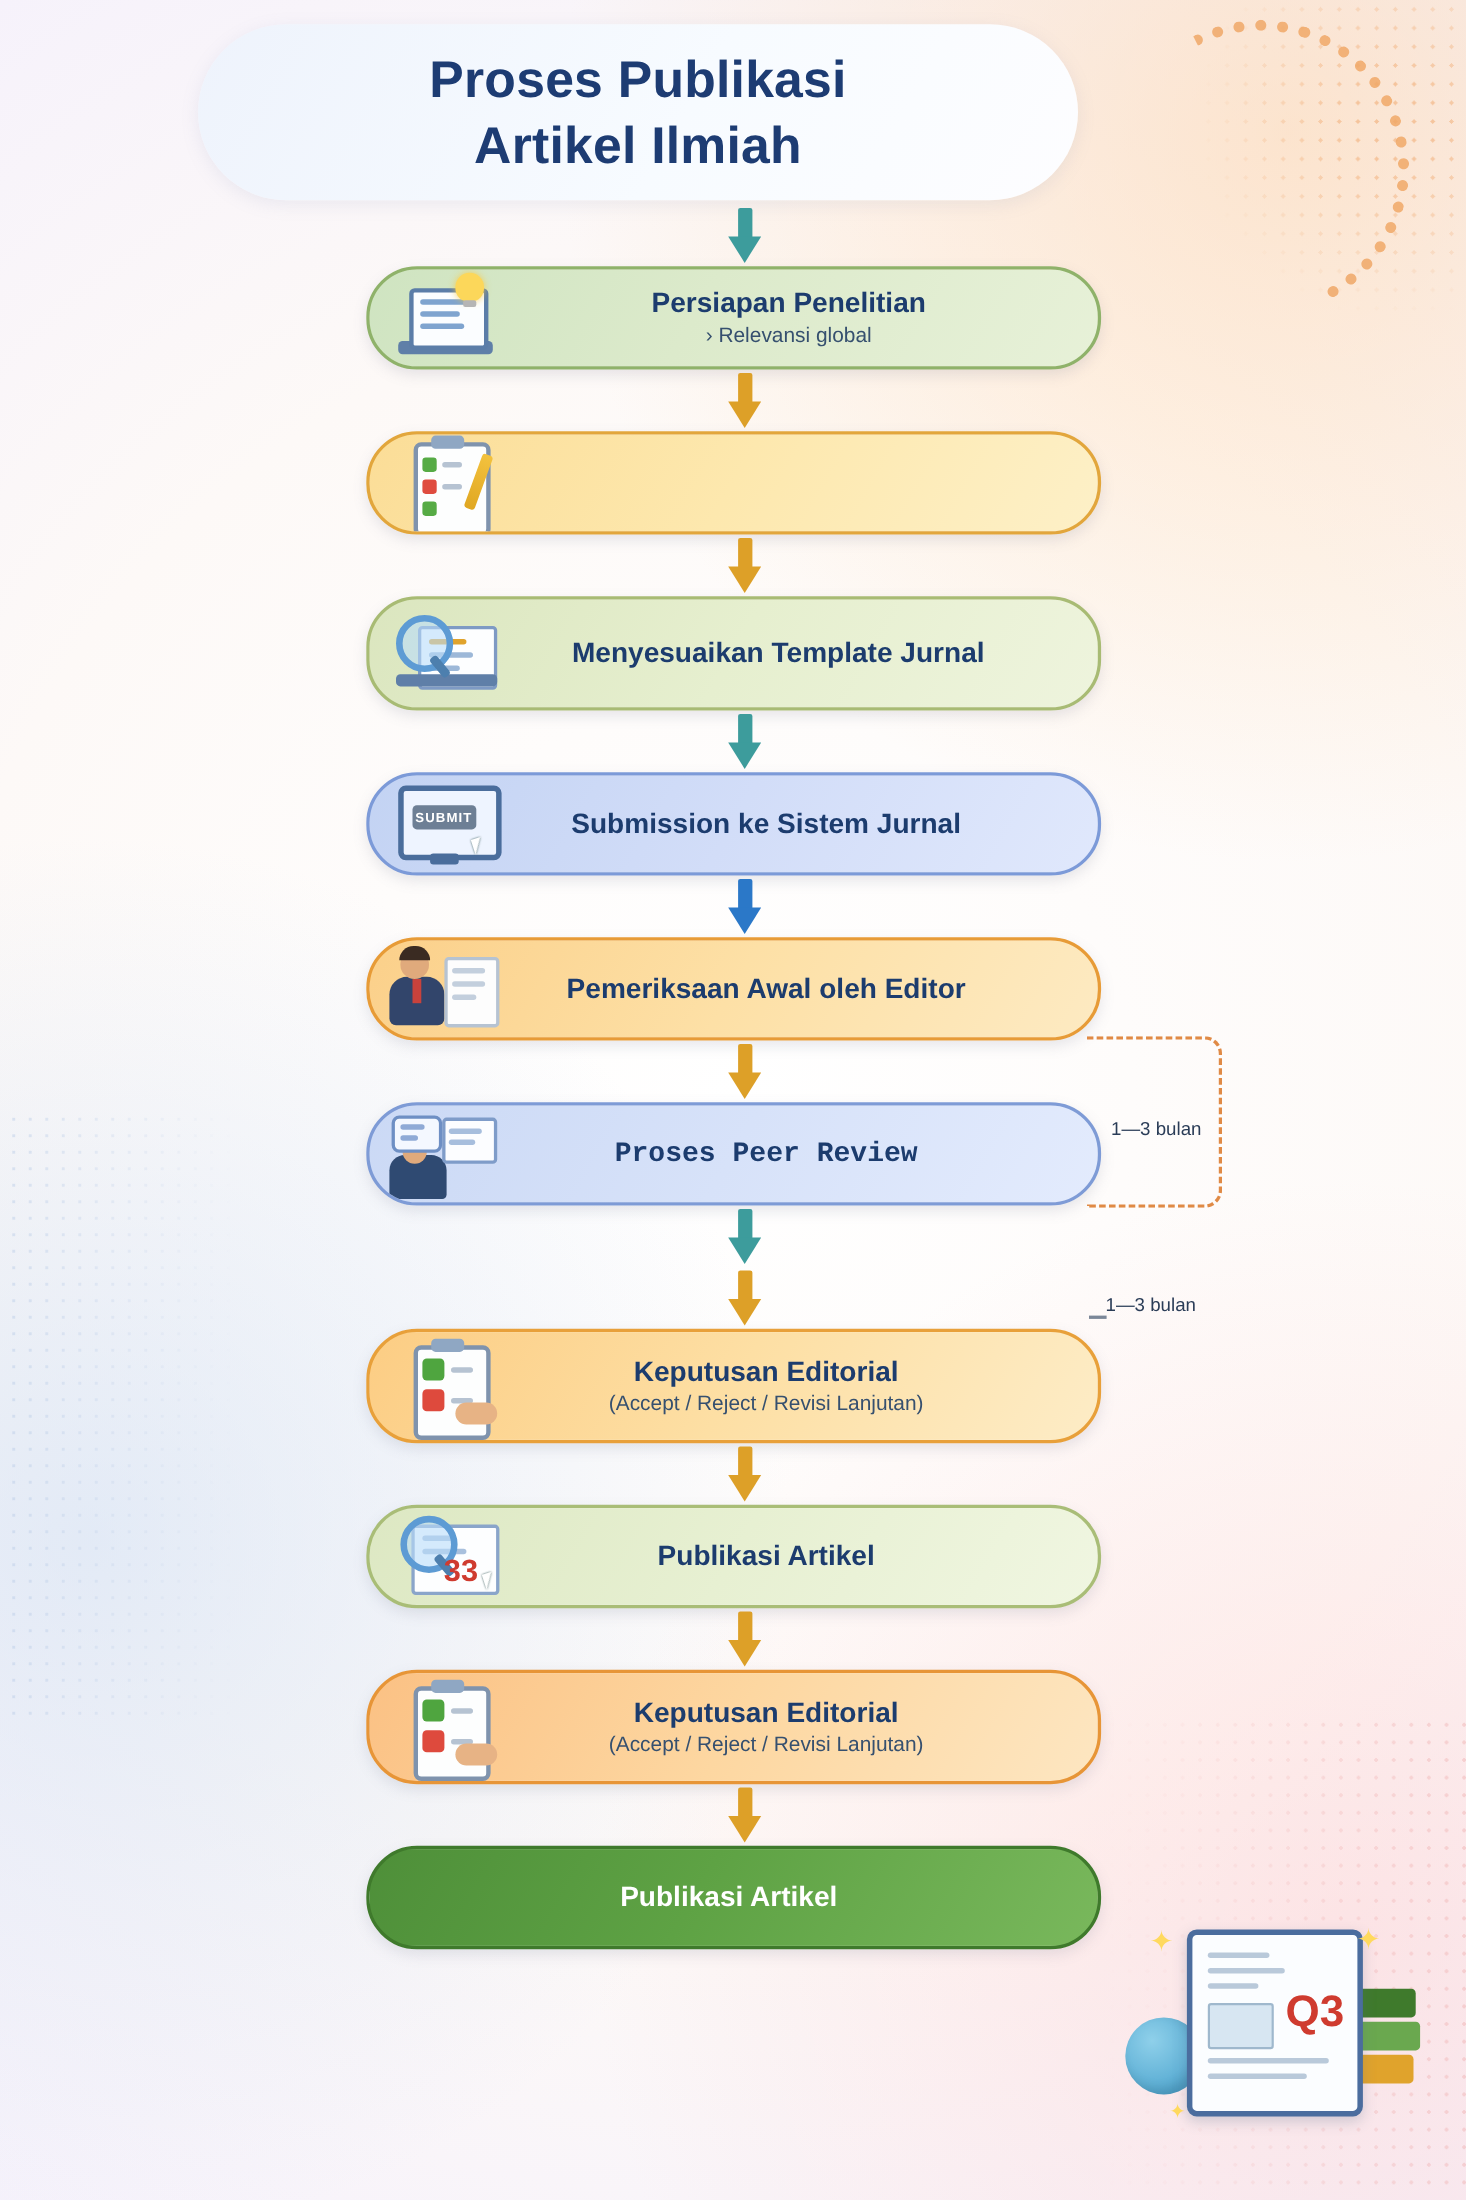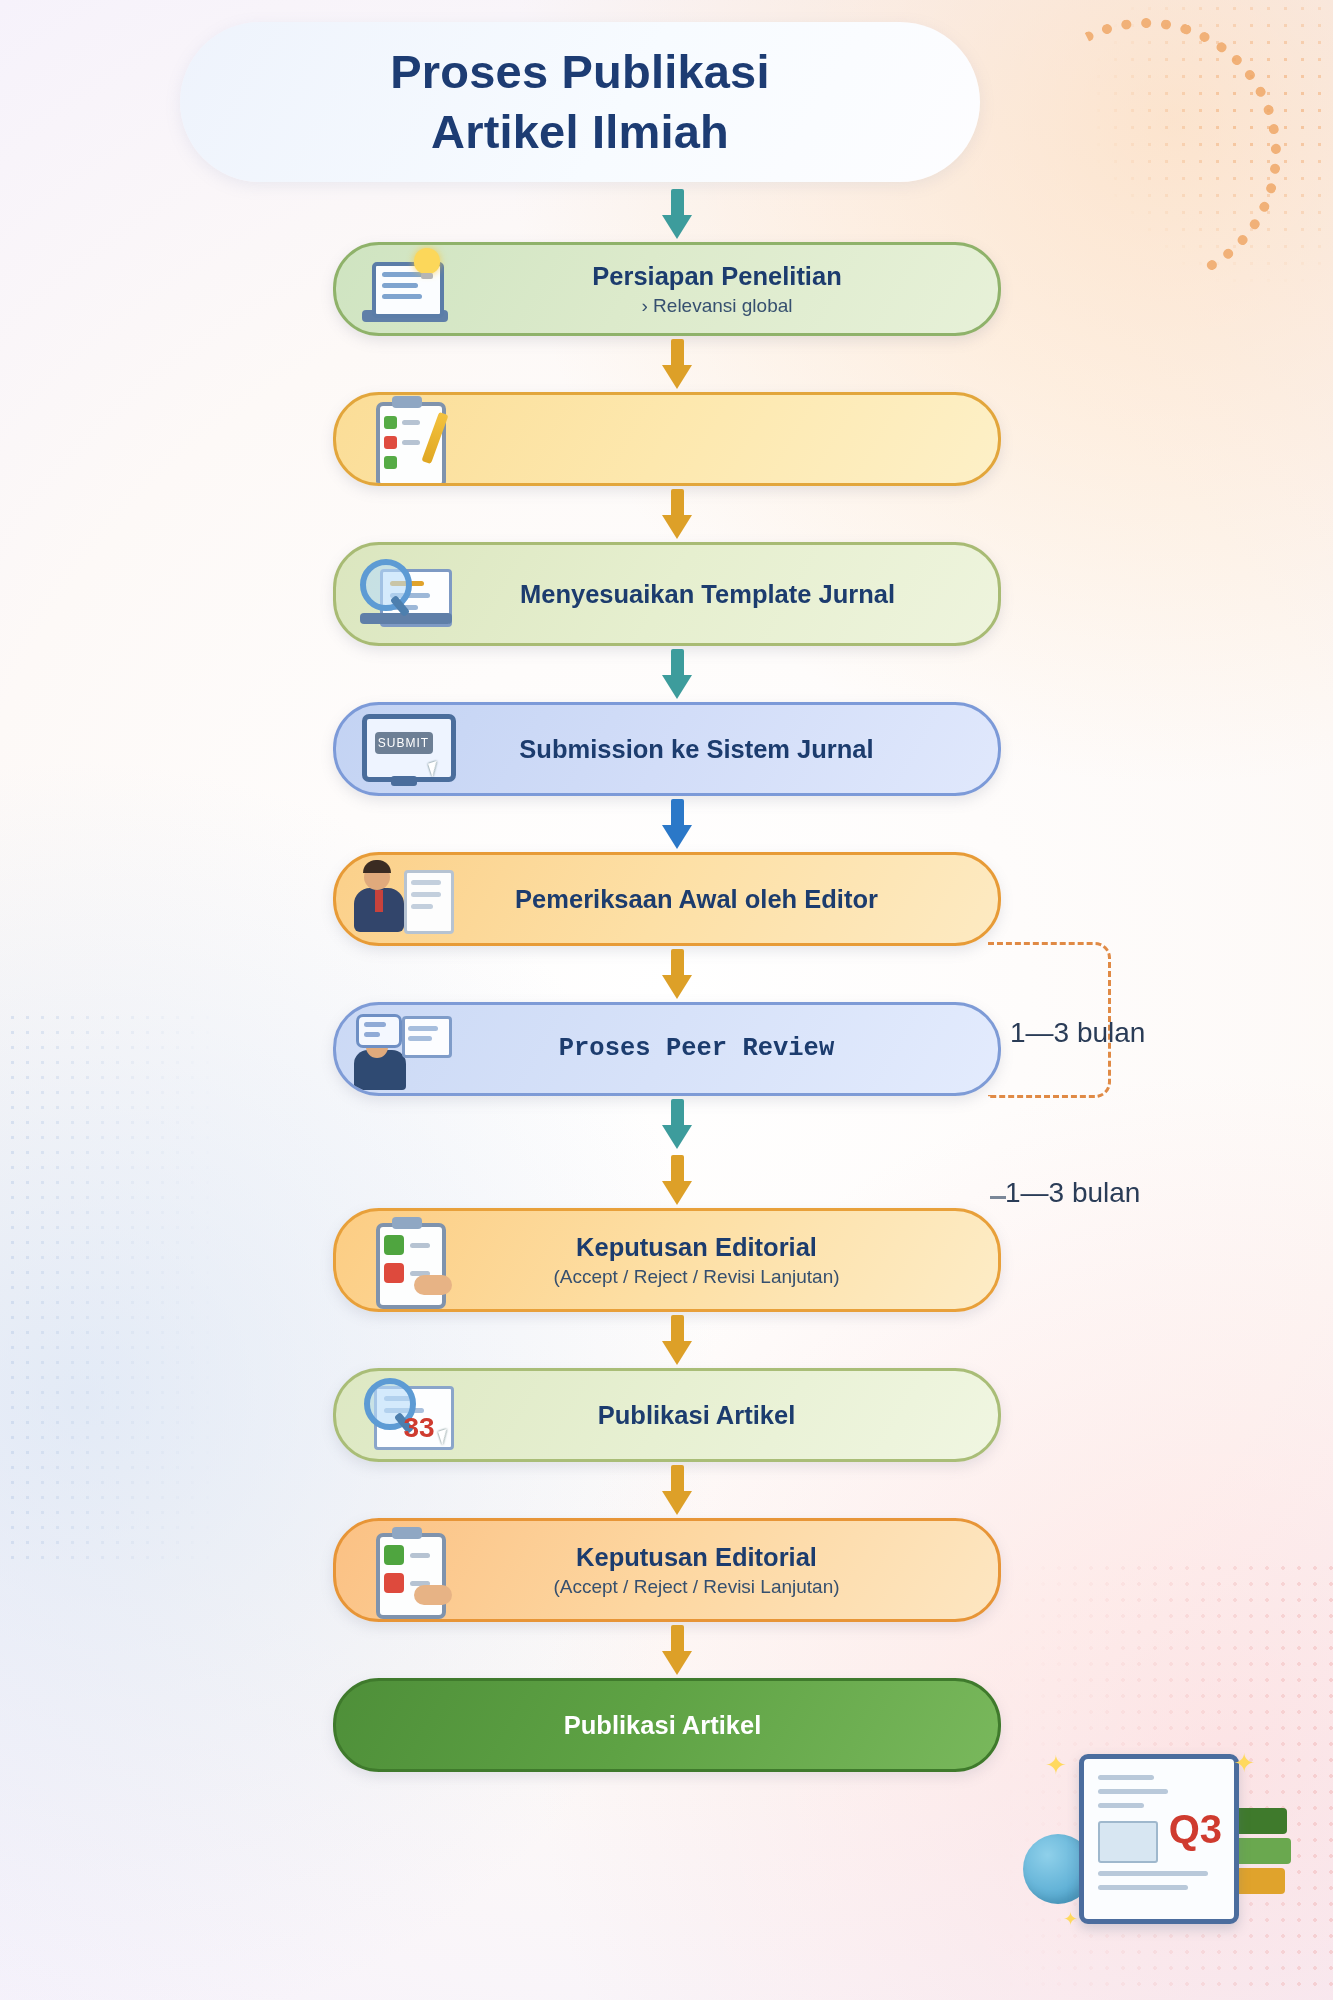--- a/index.html
+++ b/index.html
@@ -183,21 +183,21 @@
   .a-teal .shaft { background: #3d9c9c; }
   .a-teal .head { border-top-color: #3d9c9c; }
   .a-gold .shaft { background: #dda028; }
   .a-gold .head { border-top-color: #dda028; }
   .a-blue .shaft { background: #2b78c8; }
   .a-blue .head { border-top-color: #2b78c8; }
 
   
   .dur {
     position: absolute;
-    font-size: 28px;
+    font-size: 17px;
     color: #2a3c57;
   }
   .dur-1 { left: 1010px; top: 1017px; }
   .dur-2 { left: 1005px; top: 1177px; }
   .bracket {
     position: absolute;
     left: 988px; top: 942px;
     width: 120px; height: 150px;
     border: 3px dashed #e08a45;
     border-left: none;
@@ -223,21 +223,21 @@
   .chk { width: 13px; height: 13px; border-radius: 3px; left: 30px; }
   .chk.green { background: #56ab45; }
   .chk.red { background: #df4c3f; }
   .pencil { width: 10px; height: 52px; background: linear-gradient(#f3c23e,#e0a722); left: 76px; top: 16px; transform: rotate(20deg); border-radius: 3px; }
 
   .mag-ring { width: 40px; height: 40px; border-radius: 50%; border: 6px solid #5d9bd4; background: rgba(185,220,250,0.6); left: 6px; top: 8px; }
   .mag-handle { width: 8px; height: 22px; background: #4d7fae; left: 42px; top: 44px; transform: rotate(-40deg); border-radius: 3px; }
 
   .monitor { width: 84px; height: 58px; background: #eef4ff; border: 5px solid #4a6d9c; border-radius: 7px; left: 8px; top: 8px; }
   .stand { width: 26px; height: 10px; background: #4a6d9c; left: 37px; top: 70px; border-radius: 3px; }
-  .submit-btn { width: 58px; height: 22px; background: #6d7f95; border-radius: 4px; left: 21px; top: 26px; color: #fff; font-size: 12px; font-weight: normal; letter-spacing: 1px; display: flex; align-items: center; justify-content: center; }
+  .submit-btn { width: 58px; height: 22px; background: #6d7f95; border-radius: 4px; left: 21px; top: 26px; color: #fff; font-size: 12px; font-weight: bold; letter-spacing: 1px; display: flex; align-items: center; justify-content: center; }
   .cursor { width: 0; height: 0; border-left: 9px solid #ffffff; border-bottom: 14px solid transparent; left: 76px; top: 56px; transform: rotate(-18deg); filter: drop-shadow(0 0 1px #355); }
 
   .person-head { width: 26px; height: 26px; border-radius: 50%; background: #e0aa7c; left: 10px; top: 8px; }
   .person-hair { width: 28px; height: 13px; border-radius: 14px 14px 0 0; background: #3a2b22; left: 9px; top: 4px; }
   .person-body { width: 50px; height: 44px; background: #32456b; border-radius: 16px 16px 6px 6px; left: 0px; top: 32px; }
   .person-tie { width: 8px; height: 22px; background: #c8423c; left: 21px; top: 34px; }
   .doc { width: 44px; height: 58px; background: #fdfdfd; border: 3px solid #b6c3d2; border-radius: 4px; left: 50px; top: 14px; }
 
   .bubble { width: 40px; height: 28px; background: #f4f8ff; border: 3px solid #6e8fc4; border-radius: 7px; left: 2px; top: 8px; }
   .mini-page { width: 44px; height: 36px; background: #fcfdff; border: 3px solid #7f9cc9; border-radius: 4px; left: 48px; top: 10px; }

